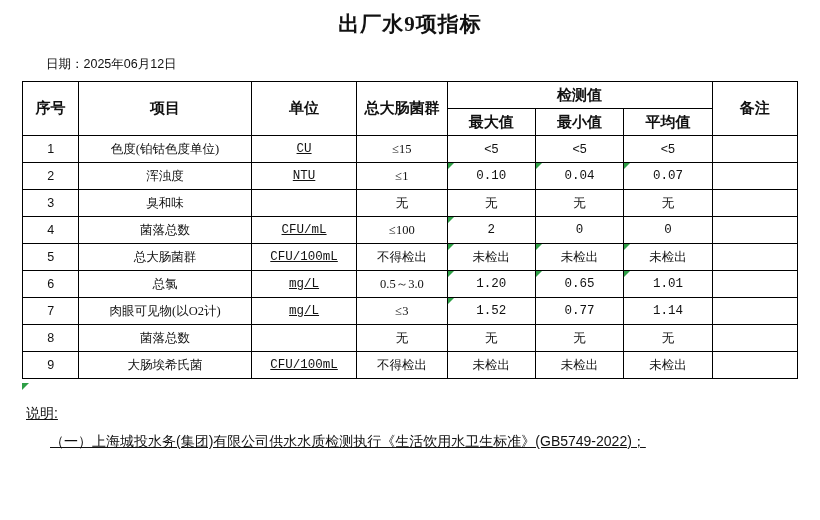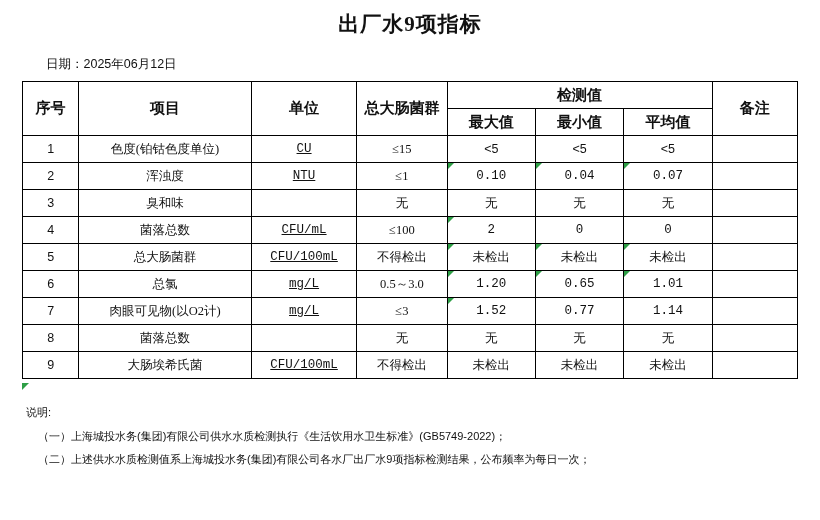--- a/index.html
+++ b/index.html
@@ -92,38 +92,39 @@
     top: 0;
     left: 0;
     width: 0;
     height: 0;
     border-top: 6px solid #2e9f46;
     border-right: 6px solid transparent;
   }
   .notes {
     margin-top: 26px;
     margin-left: 22px;
-    font-size: 11px;
+    font-size: 14px;
     position: relative;
+    text-decoration: underline;
   }
   .notes .stray-flag {
     position: absolute;
     left: 0px;
     top: -22px;
     width: 0;
     height: 0;
     border-top: 7px solid #2e9f46;
     border-right: 7px solid transparent;
   }
   .notes .head {
     margin-left: 4px;
     margin-bottom: 10px;
   }
   .notes .line {
-    margin-left: 16px;
+    margin-left: 28px;
     margin-bottom: 9px;
     line-height: 1.25;
   }
 </style>
 </head>
 <body>
 
 <div class="page">
 
   <div class="title">出厂水9项指标</div>
@@ -247,16 +248,15 @@
         <td class="cncell">未检出</td>
         <td></td>
       </tr>
     </tbody>
   </table>
 
   <div class="notes">
     <span class="stray-flag"></span>
     <div class="head">说明:</div>
     <div class="line">（一）上海城投水务(集团)有限公司供水水质检测执行《生活饮用水卫生标准》(GB5749-2022)；</div>
-    <div class="line">（二）上述供水水质检测值系上海城投水务(集团)有限公司各水厂出厂水9项指标检测结果，公布频率为每日一次；</div>
   </div>
 
 </div>
 
 </body></html>

